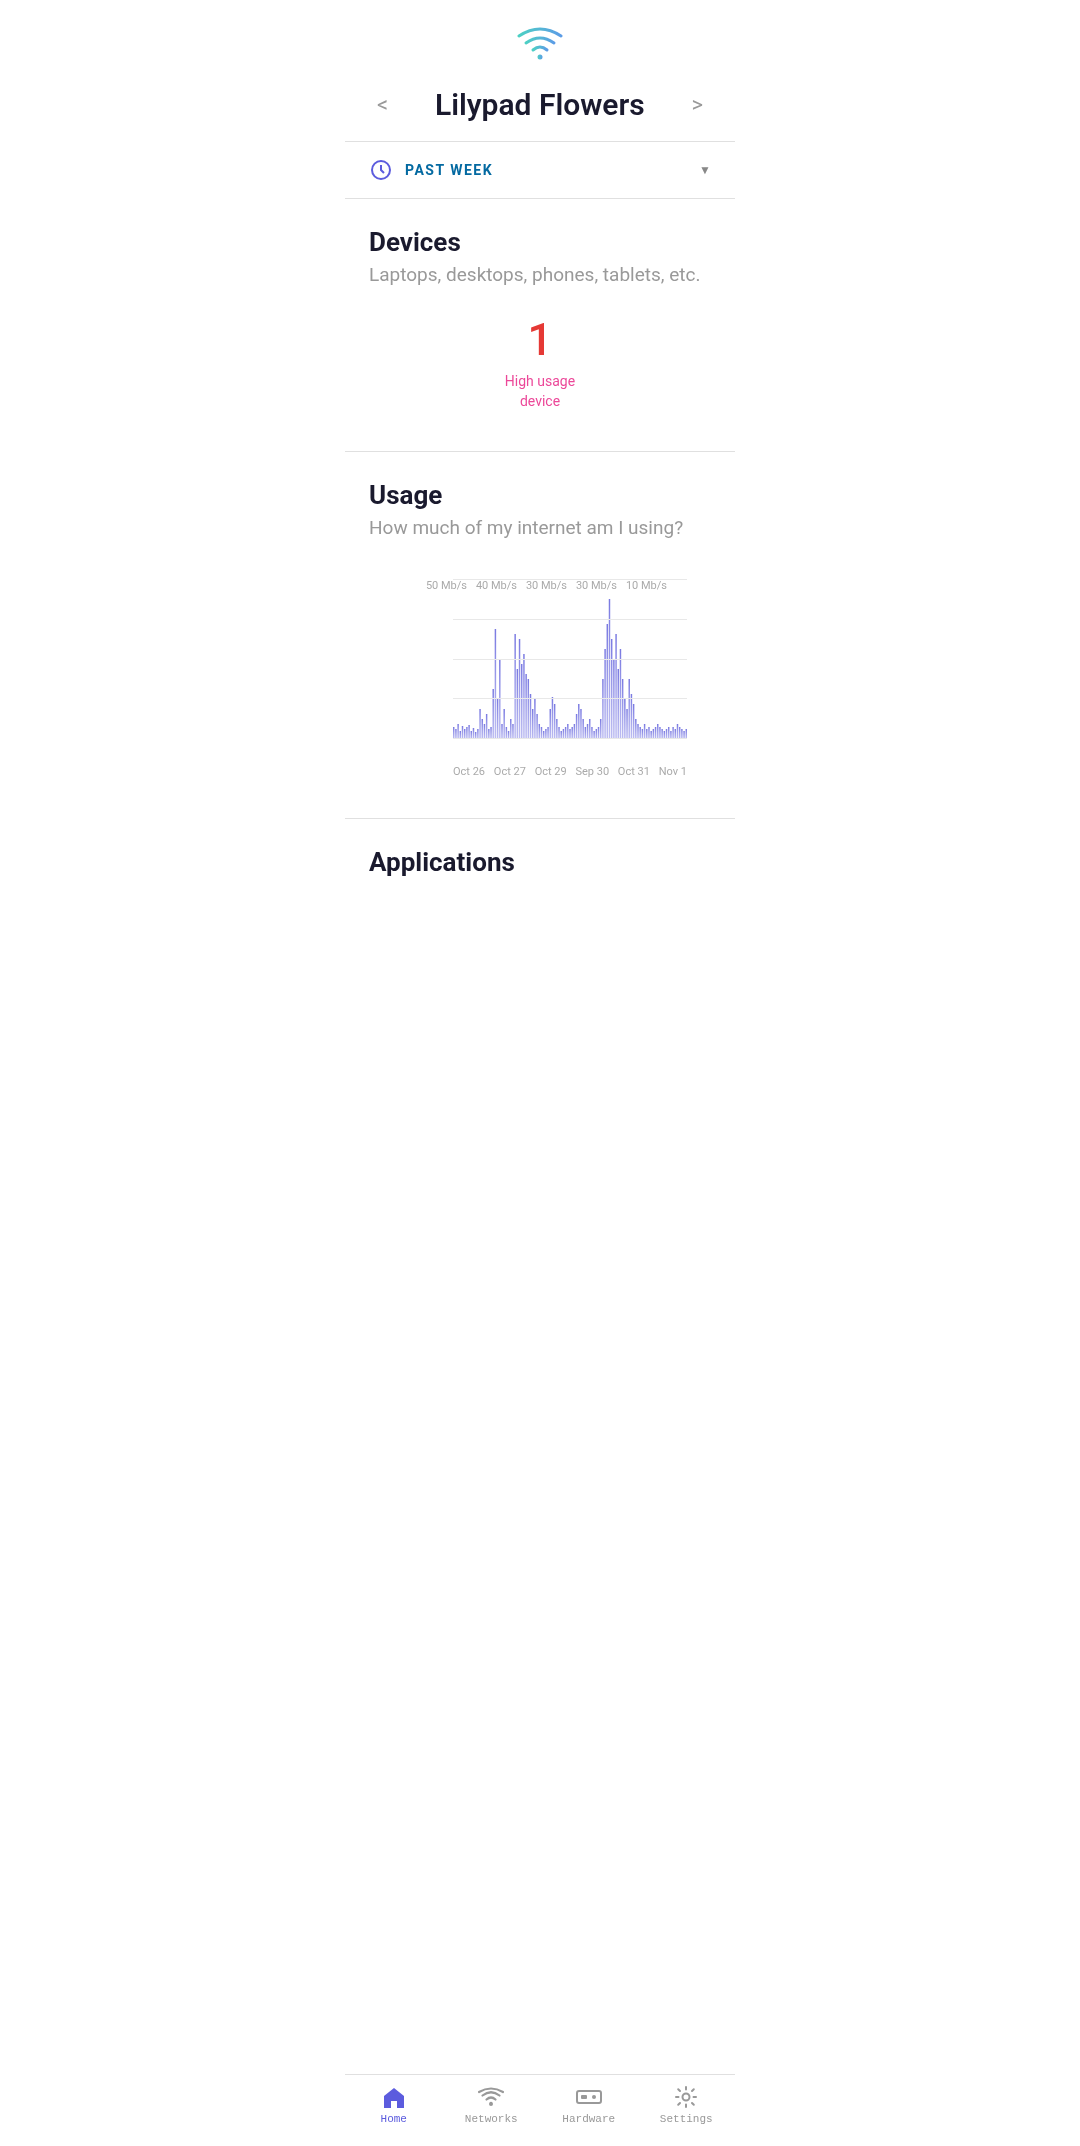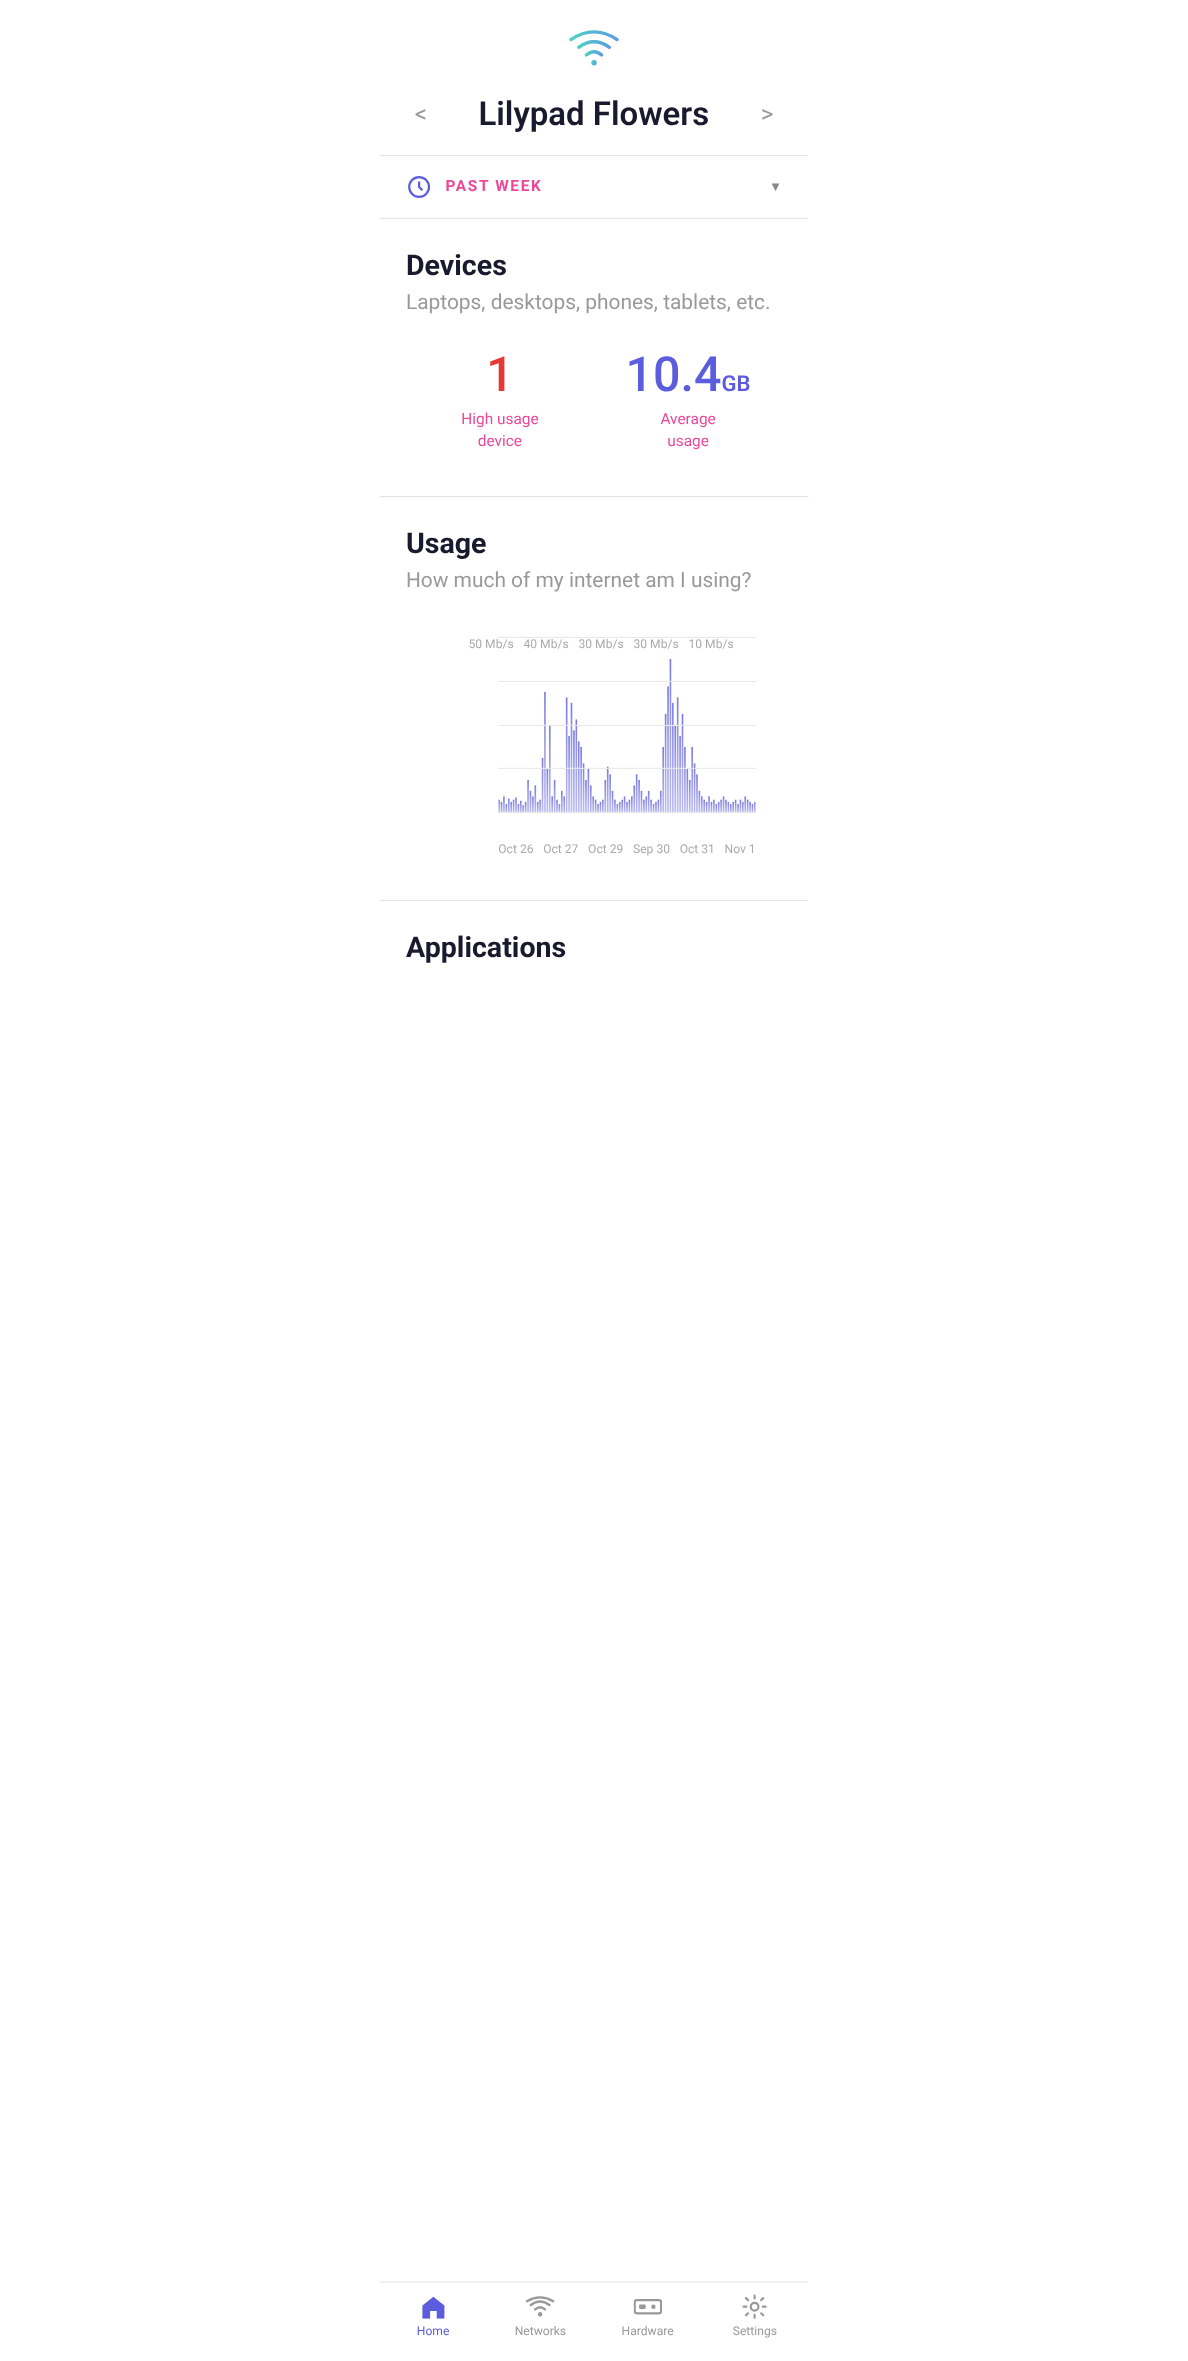--- a/index.html
+++ b/index.html
@@ -62,21 +62,21 @@
     .period-icon {
       width: 24px;
       height: 24px;
       margin-right: 12px;
       color: #5c5cde;
     }
 
     .period-label {
       font-size: 14px;
       font-weight: 700;
-      color: #ec4899;
+      color: #0369a1;
       letter-spacing: 1.5px;
       flex: 1;
     }
 
     .period-chevron {
       color: #888;
       font-size: 12px;
     }
 
     .section {
@@ -208,20 +208,21 @@
       bottom: 0;
       left: 50%;
       transform: translateX(-50%);
       width: 390px;
       background: white;
       border-top: 1px solid #e0e0e0;
       display: flex;
       height: 72px;
       align-items: flex-start;
       padding-top: 10px;
+      font-family: Liberation Mono, monospace;
     }
 
     .nav-item {
       flex: 1;
       display: flex;
       flex-direction: column;
       align-items: center;
       gap: 4px;
       cursor: pointer;
     }
@@ -288,24 +289,20 @@
 <div class="divider"></div>
 
 <div class="section">
   <h2 class="section-title">Devices</h2>
   <p class="section-subtitle">Laptops, desktops, phones, tablets, etc.</p>
 
   <div class="stats-row">
     <div class="stat-item">
       <div class="stat-value red">1</div>
       <div class="stat-label">High usage<br>device</div>
-    </div>
-    <div class="stat-item">
-      <div class="stat-value purple">10.4<span class="unit">GB</span></div>
-      <div class="stat-label">Average<br>usage</div>
     </div>
   </div>
 </div>
 
 <div class="divider"></div>
 
 <div class="section">
   <h2 class="section-title">Usage</h2>
   <p class="section-subtitle">How much of my internet am I using?</p>
 

